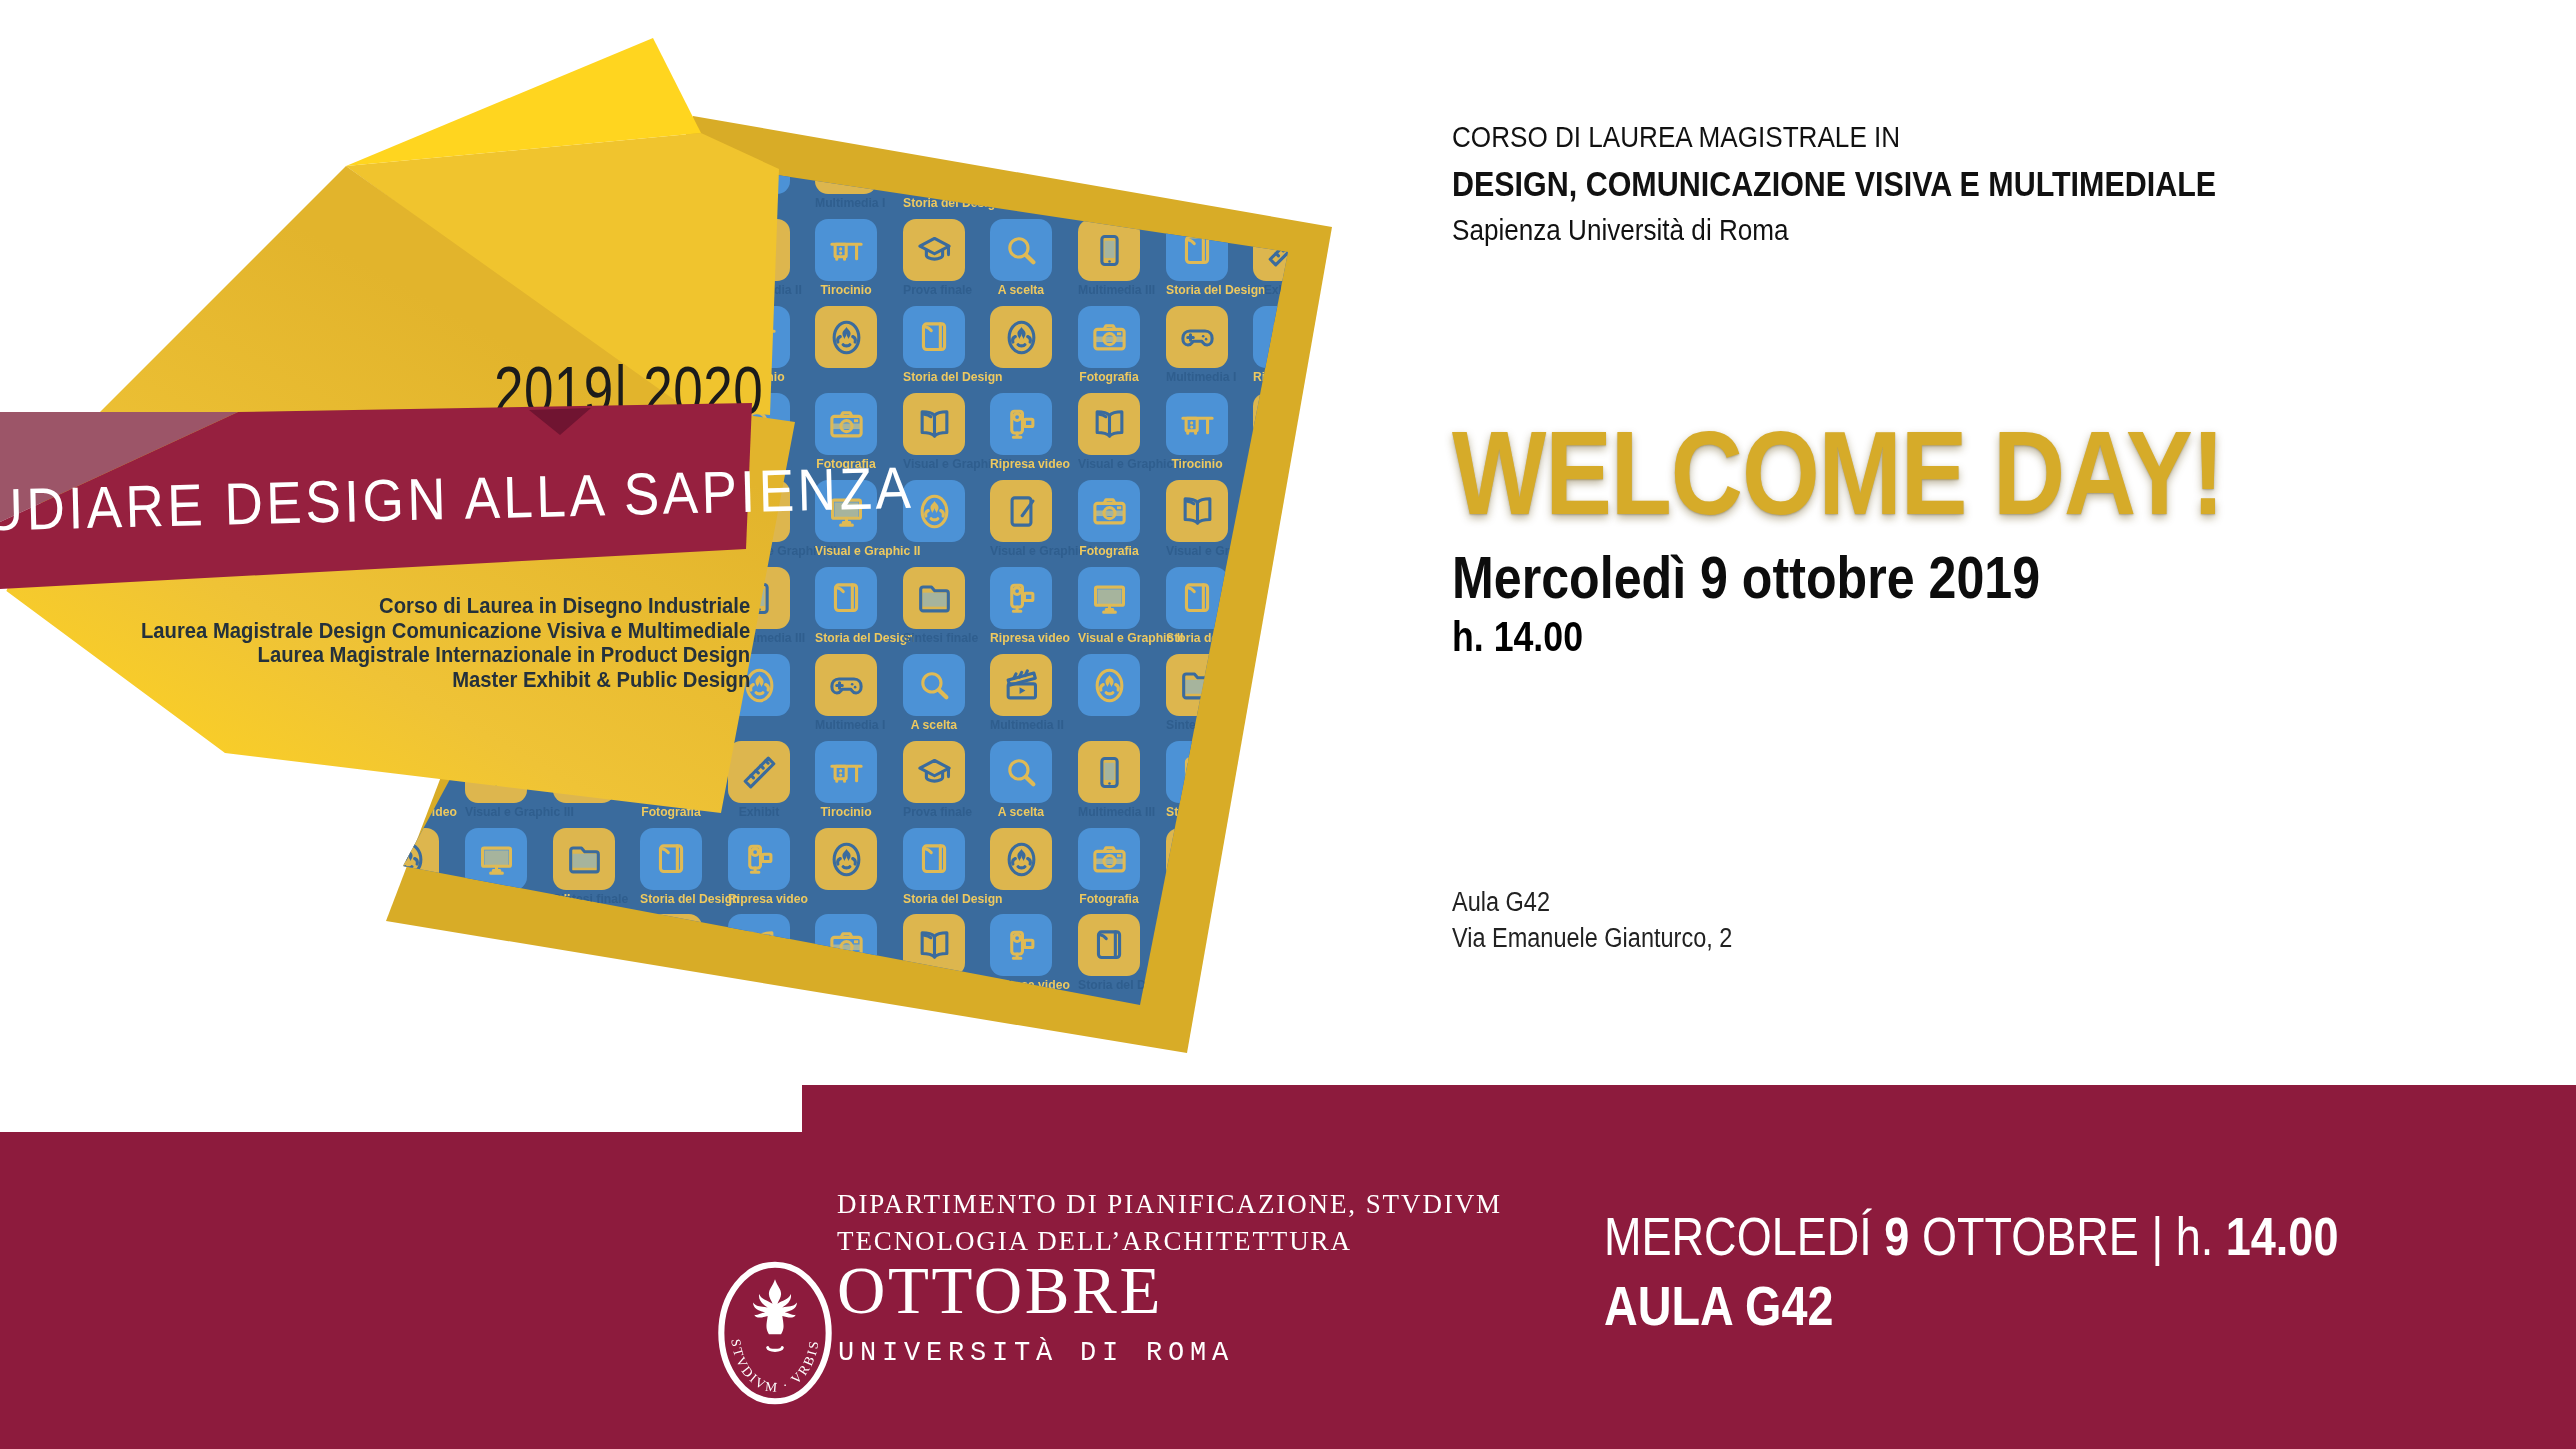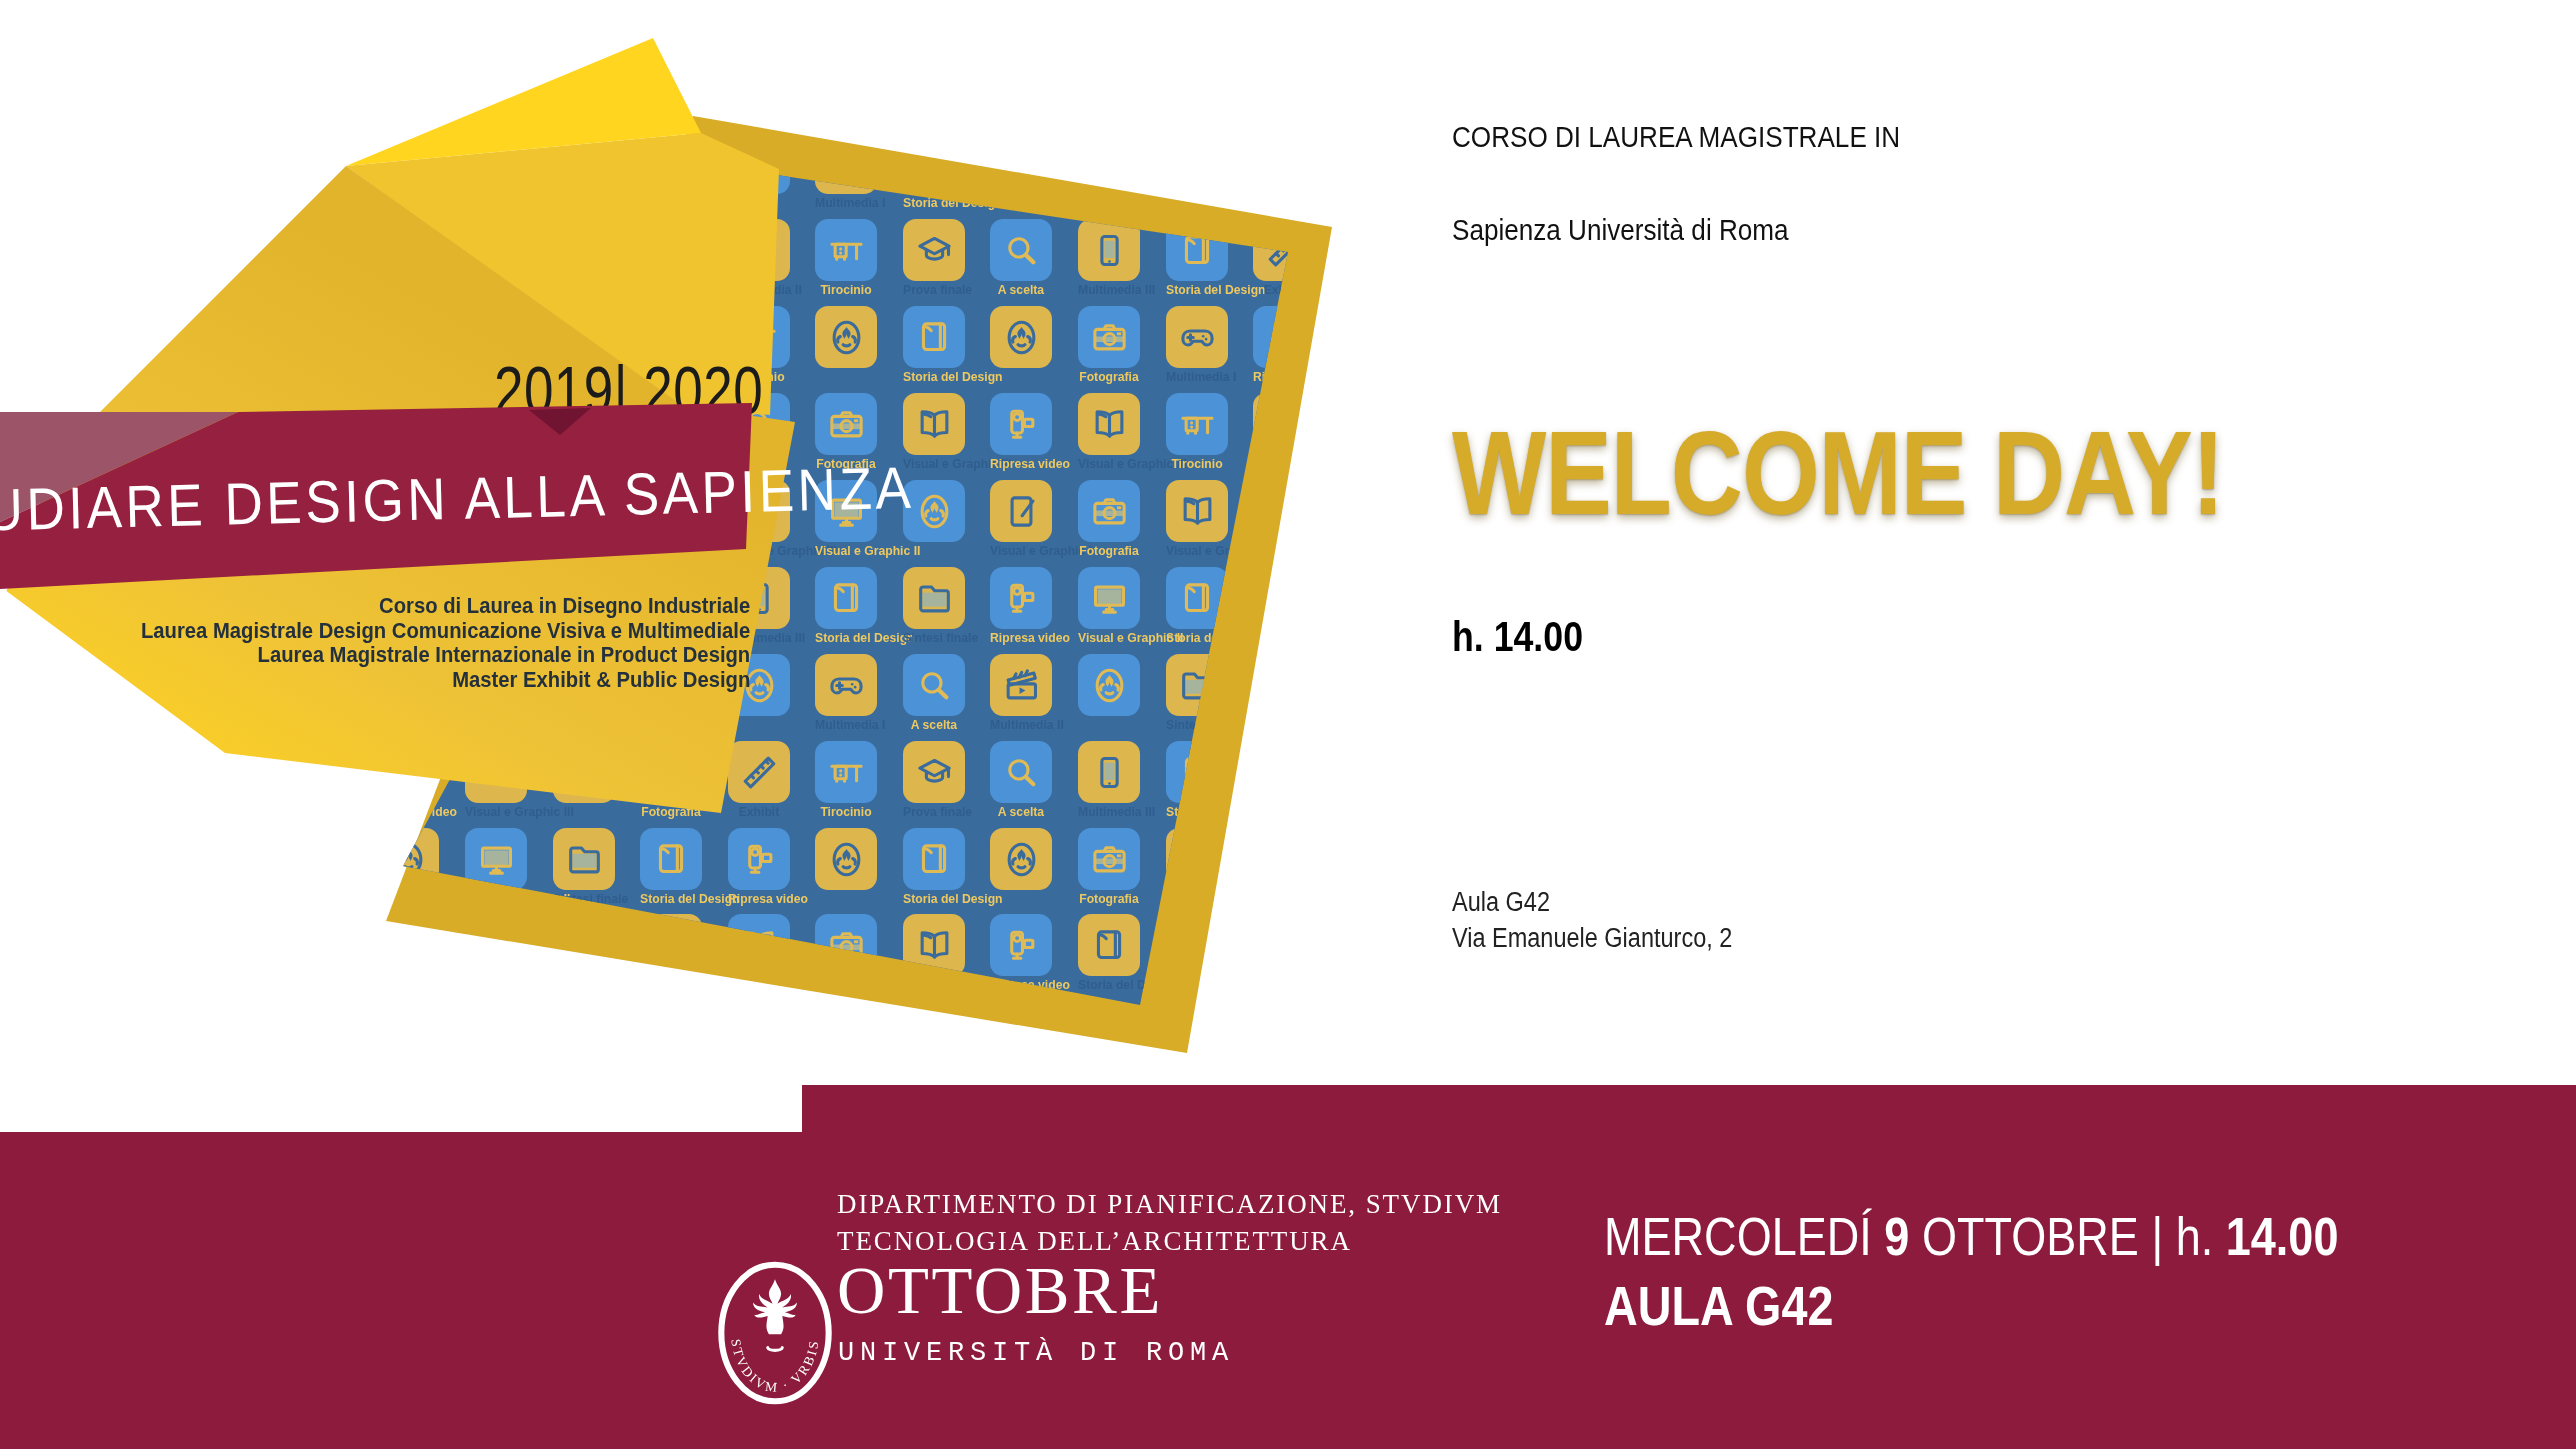--- a/index.html
+++ b/index.html
@@ -1261,23 +1261,25 @@
   <div class="abs ribbon-title">STUDIARE DESIGN ALLA SAPIENZA</div>
 
   <div class="abs courses">
     <div>Corso di Laurea in Disegno Industriale</div>
     <div>Laurea Magistrale Design Comunicazione Visiva e Multimediale</div>
     <div>Laurea Magistrale Internazionale in Product Design</div>
     <div>Master Exhibit &amp; Public Design</div>
   </div>
 
   <div class="abs rcol kicker"><span class="cx">CORSO DI LAUREA MAGISTRALE IN</span></div>
+  <div class="abs rcol course-title"><span class="cx">DESIGN, COMUNICAZIONE VISIVA E MULTIMEDIALE</span></div>
   <div class="abs rcol course-sub"><span class="cx">Sapienza Università di Roma</span></div>
 
   <div class="abs rcol headline"><span class="cx" style="transform:scaleX(.84)">WELCOME DAY!</span></div>
+  <div class="abs rcol dateline"><span class="cx" style="transform:scaleX(.85)">Mercoledì 9 ottobre 2019</span></div>
   <div class="abs rcol timeline"><span class="cx" style="transform:scaleX(.85)">h. 14.00</span></div>
 
   <div class="abs rcol venue">
     <div><span class="cx">Aula G42</span></div>
     <div><span class="cx">Via Emanuele Gianturco, 2</span></div>
   </div>
 
   <div class="fill footer"></div>
 
   <div class="abs dept">

